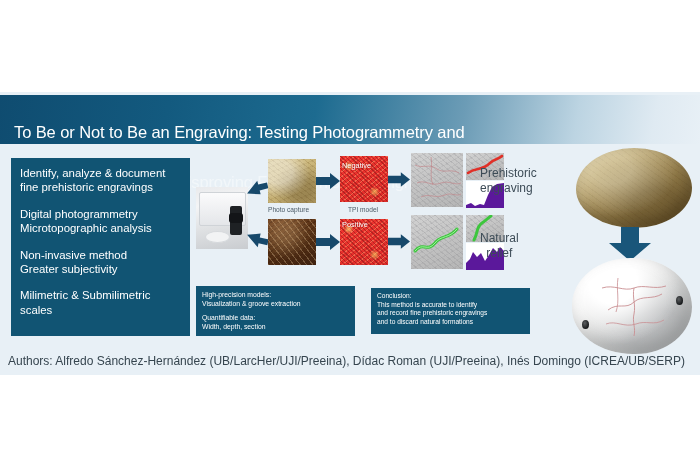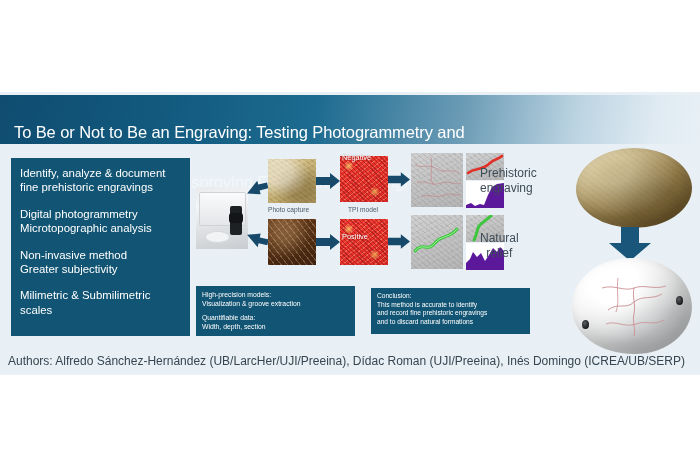--- a/index.html
+++ b/index.html
@@ -223,24 +223,24 @@
     <div class="img-tile rock-dark" style="left:72px;top:66px;width:48px;height:46px;"></div>
 
     <svg class="arrow" style="left:120px;top:20px;width:24px;height:16px;" viewBox="0 0 24 16">
       <path d="M0 4 L14 4 L14 0 L24 8 L14 16 L14 12 L0 12 Z" fill="#17496b"></path>
     </svg>
     <svg class="arrow" style="left:120px;top:81px;width:24px;height:16px;" viewBox="0 0 24 16">
       <path d="M0 4 L14 4 L14 0 L24 8 L14 16 L14 12 L0 12 Z" fill="#17496b"></path>
     </svg>
 
     <div class="img-tile tpi" style="left:144px;top:3px;width:48px;height:46px;"></div>
-    <div class="cap-white" style="left:146px;top:0;">Negative</div>
+    <div class="cap-white" style="left:146px;top:8px;">Negative</div>
     <div class="cap" style="left:152px;top:53px;">TPI model</div>
     <div class="img-tile tpi" style="left:144px;top:66px;width:48px;height:46px;"></div>
-    <div class="cap-white" style="left:146px;top:79px;text-align:center;">Positive</div>
+    <div class="cap-white" style="left:146px;top:67px;text-align:center;">Positive</div>
 
     <svg class="arrow" style="left:192px;top:19px;width:22px;height:15px;" viewBox="0 0 24 16">
       <path d="M0 4 L14 4 L14 0 L24 8 L14 16 L14 12 L0 12 Z" fill="#17496b"></path>
     </svg>
     <svg class="arrow" style="left:192px;top:81px;width:22px;height:15px;" viewBox="0 0 24 16">
       <path d="M0 4 L14 4 L14 0 L24 8 L14 16 L14 12 L0 12 Z" fill="#17496b"></path>
     </svg>
 
     <div class="img-tile dem" style="left:215px;top:0px;width:52px;height:54px;">
       <svg width="52" height="54" viewBox="0 0 52 54">

